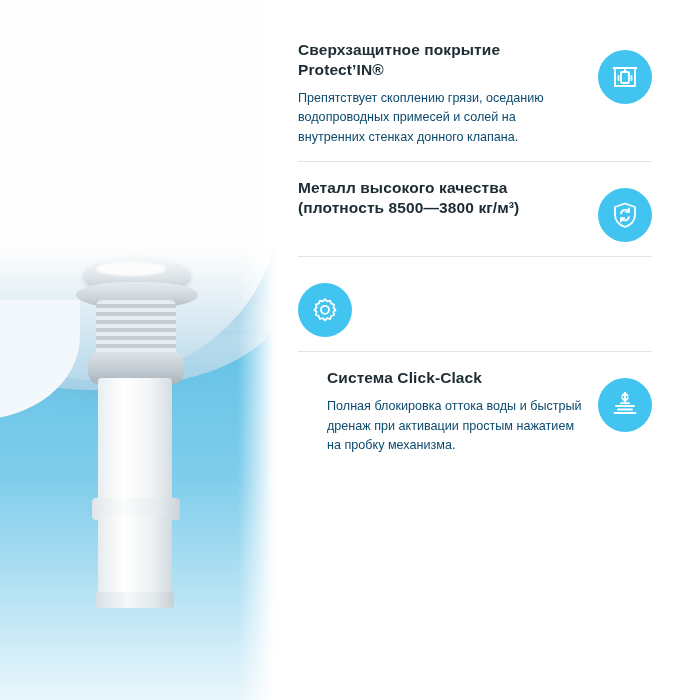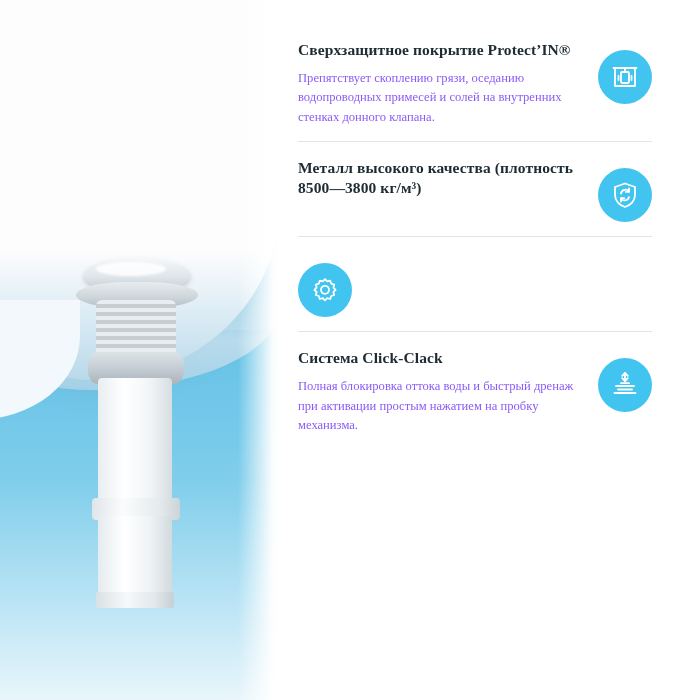--- a/index.html
+++ b/index.html
@@ -7,21 +7,20 @@
     width: 674px; height: 700px;
     background: #ffffff;
     font-family: "Liberation Sans", sans-serif;
     overflow: hidden;
   }
   .page {
     position: relative;
     width: 674px; height: 700px;
     display: flex;
     background: #ffffff;
-    font-family: Liberation Serif, serif;
   }
 
   
   .photo-panel {
     position: relative;
     width: 278px;
     height: 700px;
     overflow: hidden;
     background: #ffffff;
     flex: 0 0 278px;
@@ -140,33 +139,33 @@
     display: flex;
     flex-direction: column;
   }
   .feature {
     display: flex;
     align-items: flex-start;
     padding-bottom: 14px;
     border-bottom: 1px solid #dfe6ea;
     margin-bottom: 16px;
   }
-  .feature:last-child { border-bottom: none; }
+  .feature:last-child { border-bottom: none; margin-left: 29px; }
   .feature-text { flex: 1 1 auto; padding-right: 12px; }
   .feature-title {
     font-size: 15.5px;
     font-weight: bold;
     color: #1d2b33;
     line-height: 1.28;
     margin-bottom: 9px;
     letter-spacing: 0.1px;
   }
   .feature-desc {
     font-size: 12.6px;
-    color: #8b5cf6;
+    color: #0c4a6e;
     line-height: 1.55;
   }
   .icon-badge {
     flex: 0 0 auto;
     width: 54px; height: 54px;
     border-radius: 50%;
     background: #41c4f0;
     display: flex;
     align-items: center;
     justify-content: center;

